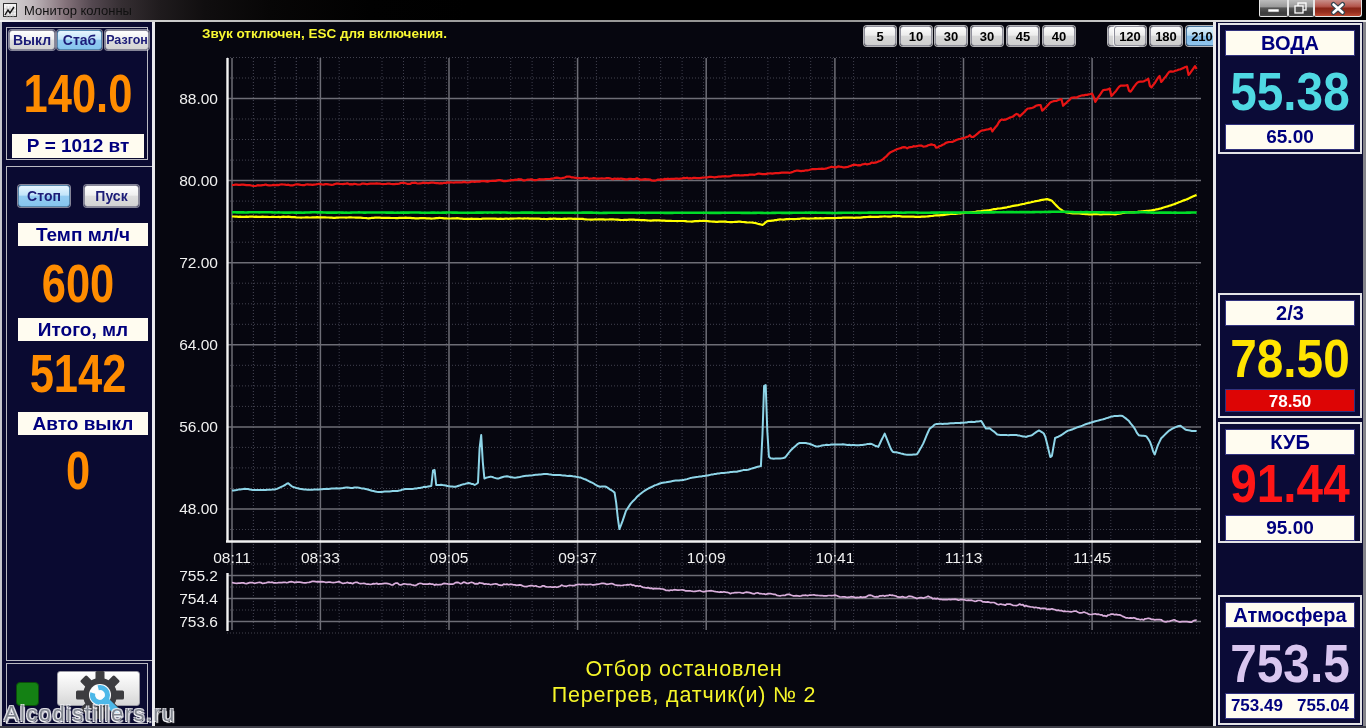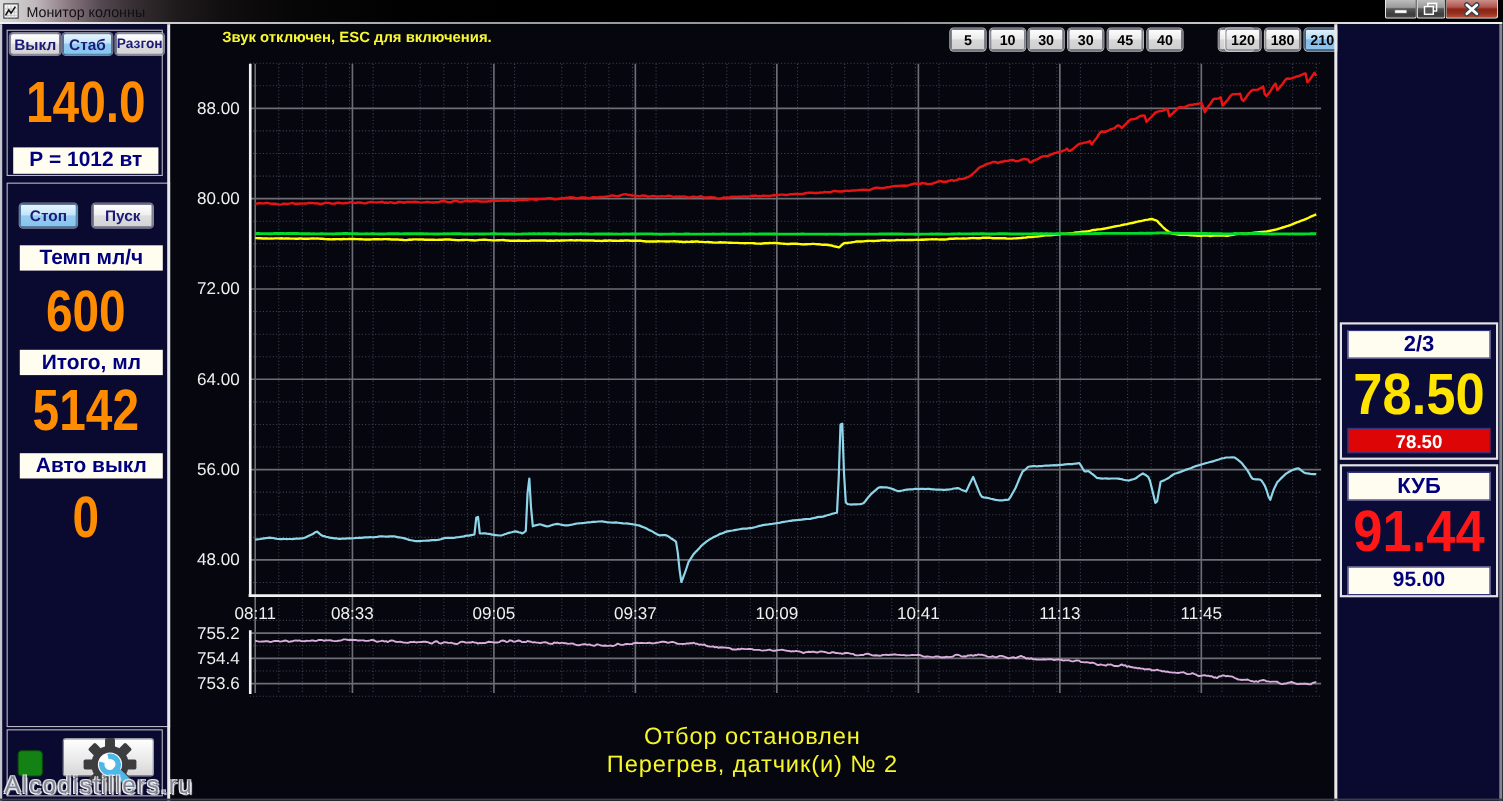--- a/index.html
+++ b/index.html
@@ -169,26 +169,36 @@
         <div class="rb" style="left:816px">30</div>
         <div class="rb" style="left:852px">45</div>
         <div class="rb" style="left:888px">40</div>
         <div class="rb" style="left:953px">90</div>
         <div class="rb" style="left:959px">120</div>
         <div class="rb" style="left:995px">180</div>
         <div class="rb sel" style="left:1031px">210</div>
       </div>
  <div id="sep2"></div>
  <div id="rightbar">
+  <div class="panel" style="top:1px;height:131px">
+   <div class="phead">ВОДА</div>
+   <div class="pval" style="top:40px;color:#4fd9e3">55.38</div>
+   <div class="pbox" style="top:99px">65.00</div>
+  </div>
   <div class="panel" style="top:271px;height:125px">
    <div class="phead">2/3</div>
    <div class="pval" style="top:37px;color:#ffe400">78.50</div>
    <div class="pbox" style="top:94px;background:#dd0505;color:#fff;font-size:17px;height:23px;line-height:23px">78.50</div>
   </div>
   <div class="panel" style="top:400px;height:121px">
    <div class="phead">КУБ</div>
    <div class="pval" style="top:33px;color:#ff1616">91.44</div>
    <div class="pbox" style="top:91px">95.00</div>
+  </div>
+  <div class="panel" style="top:573px;height:130px">
+   <div class="phead">Атмосфера</div>
+   <div class="pval" style="top:40px;color:#d9c6ef">753.5</div>
+   <div class="pbox" style="top:96px;font-size:17px">753.49&nbsp;&nbsp;&nbsp;755.04</div>
   </div>
  </div>
 </div>
 <div style="position:absolute;left:0;top:726px;width:1366px;height:2px;background:#3e3e48"></div>
 <div id="wm">Alcodistillers.ru</div>
 </div>
 </body></html>

